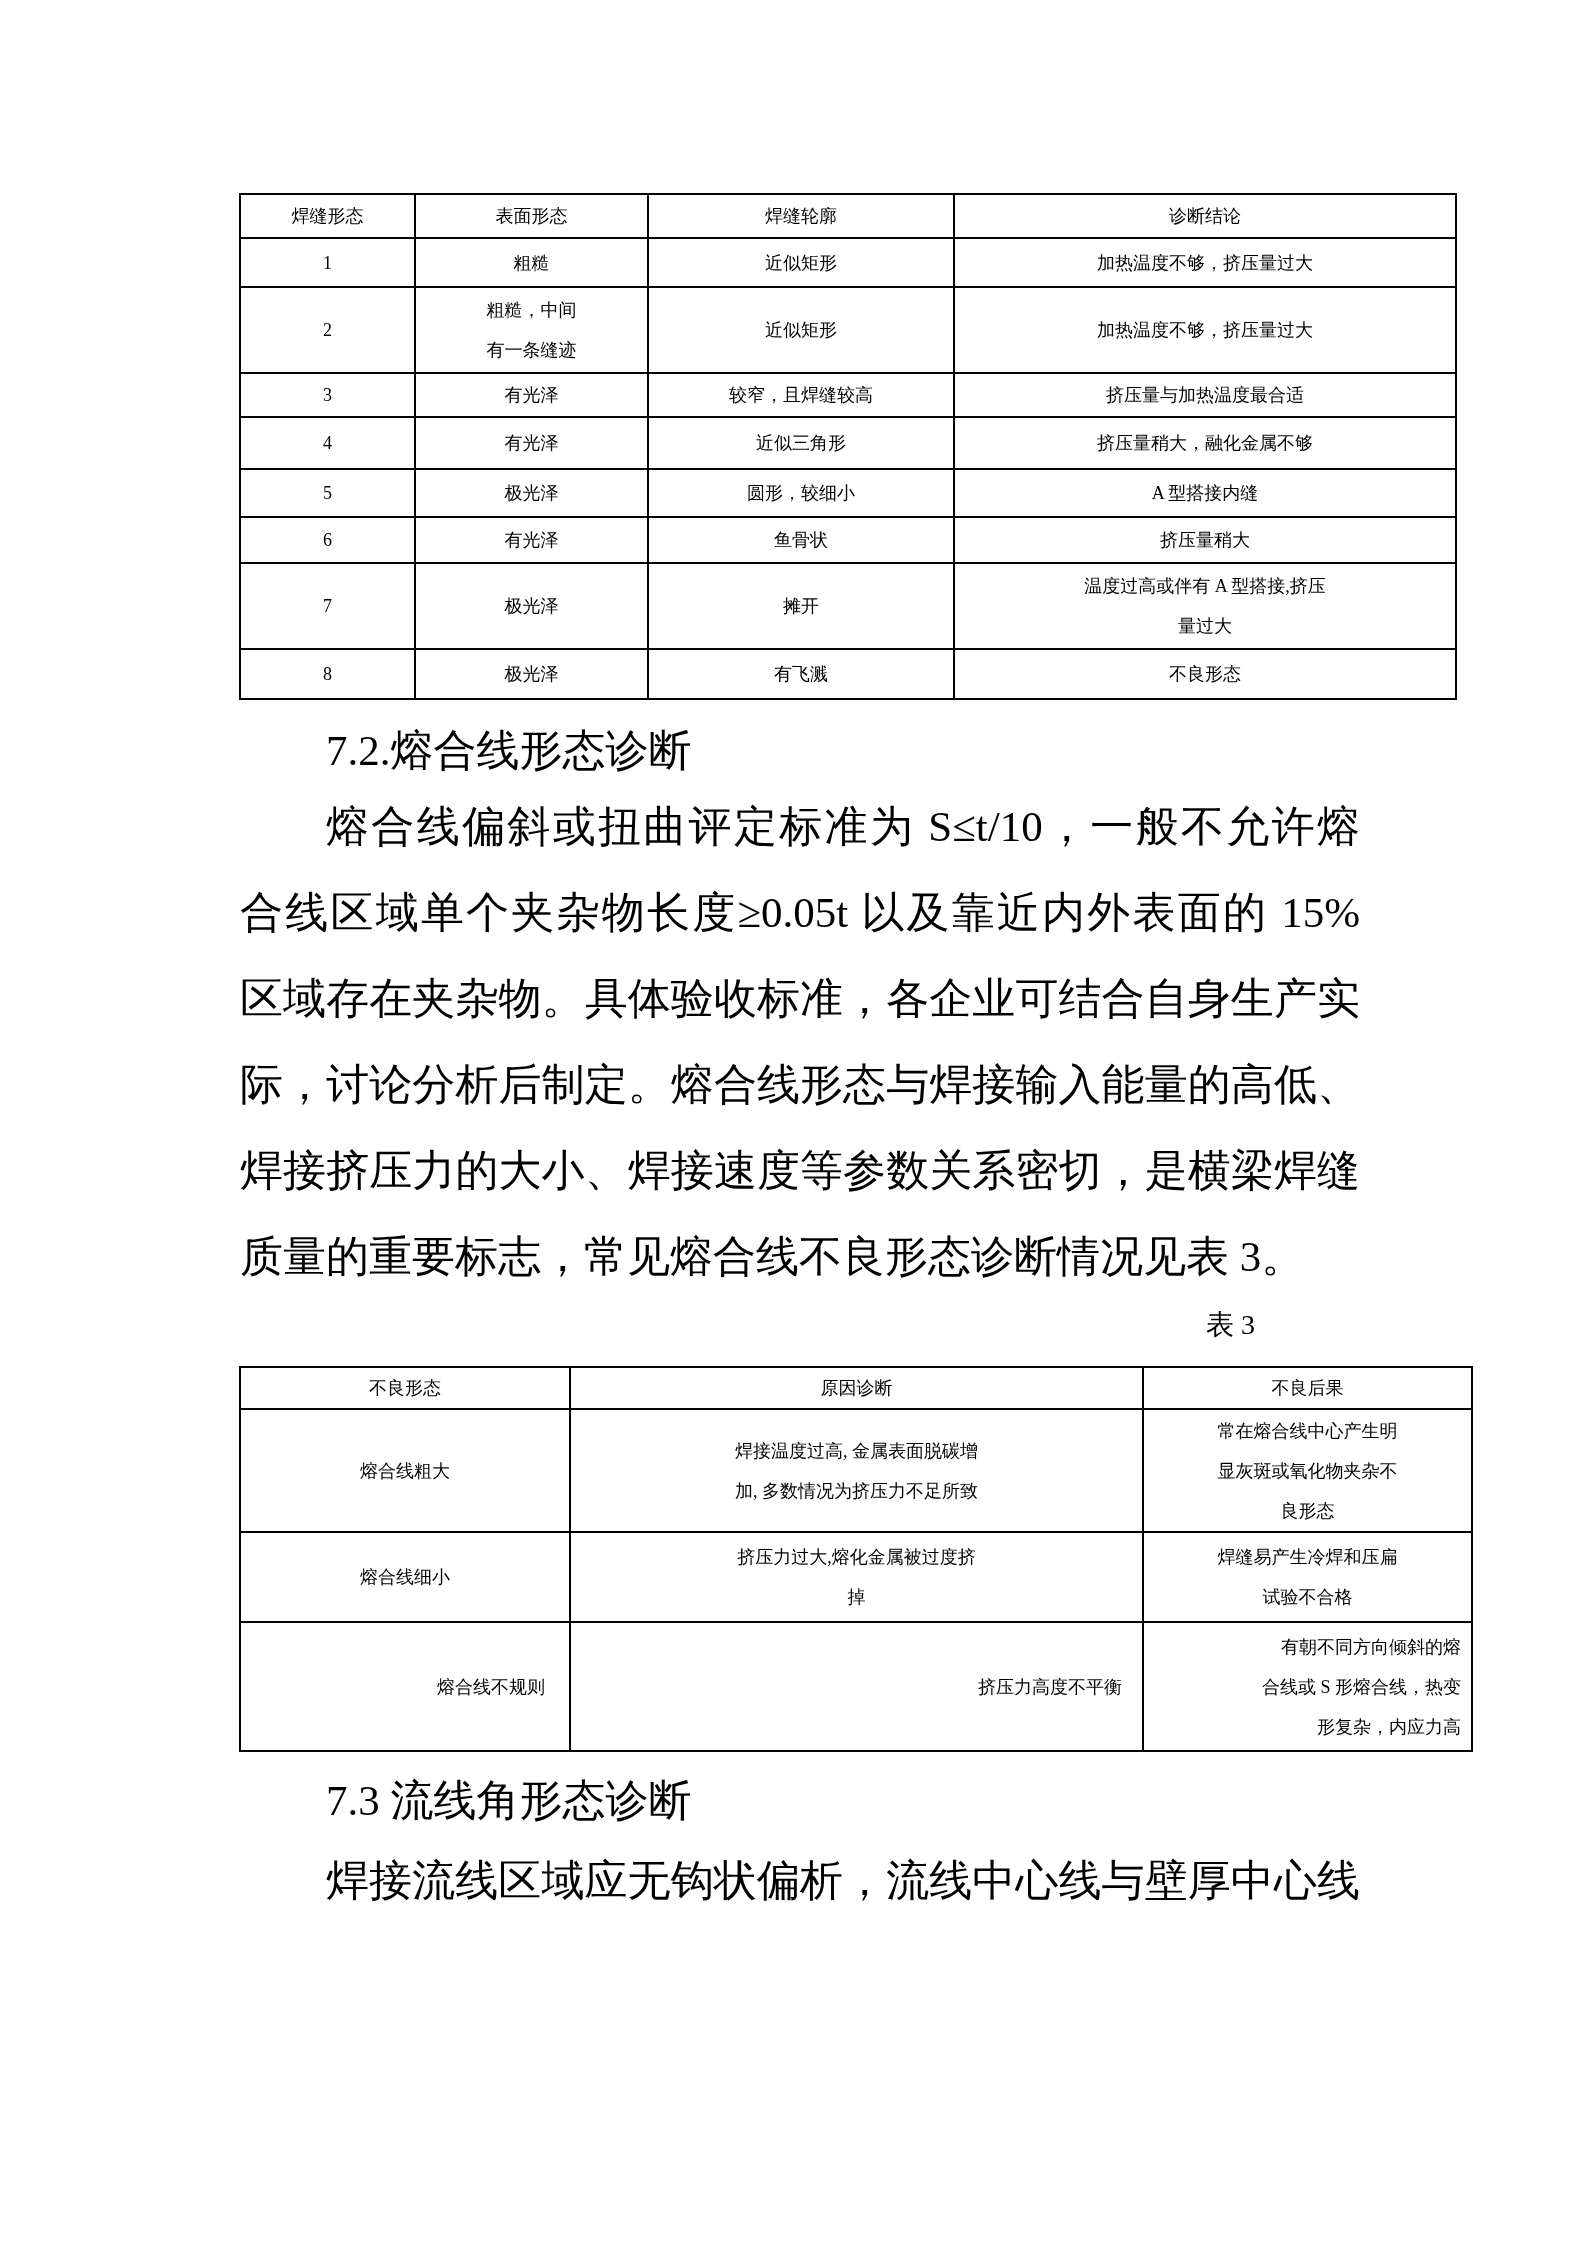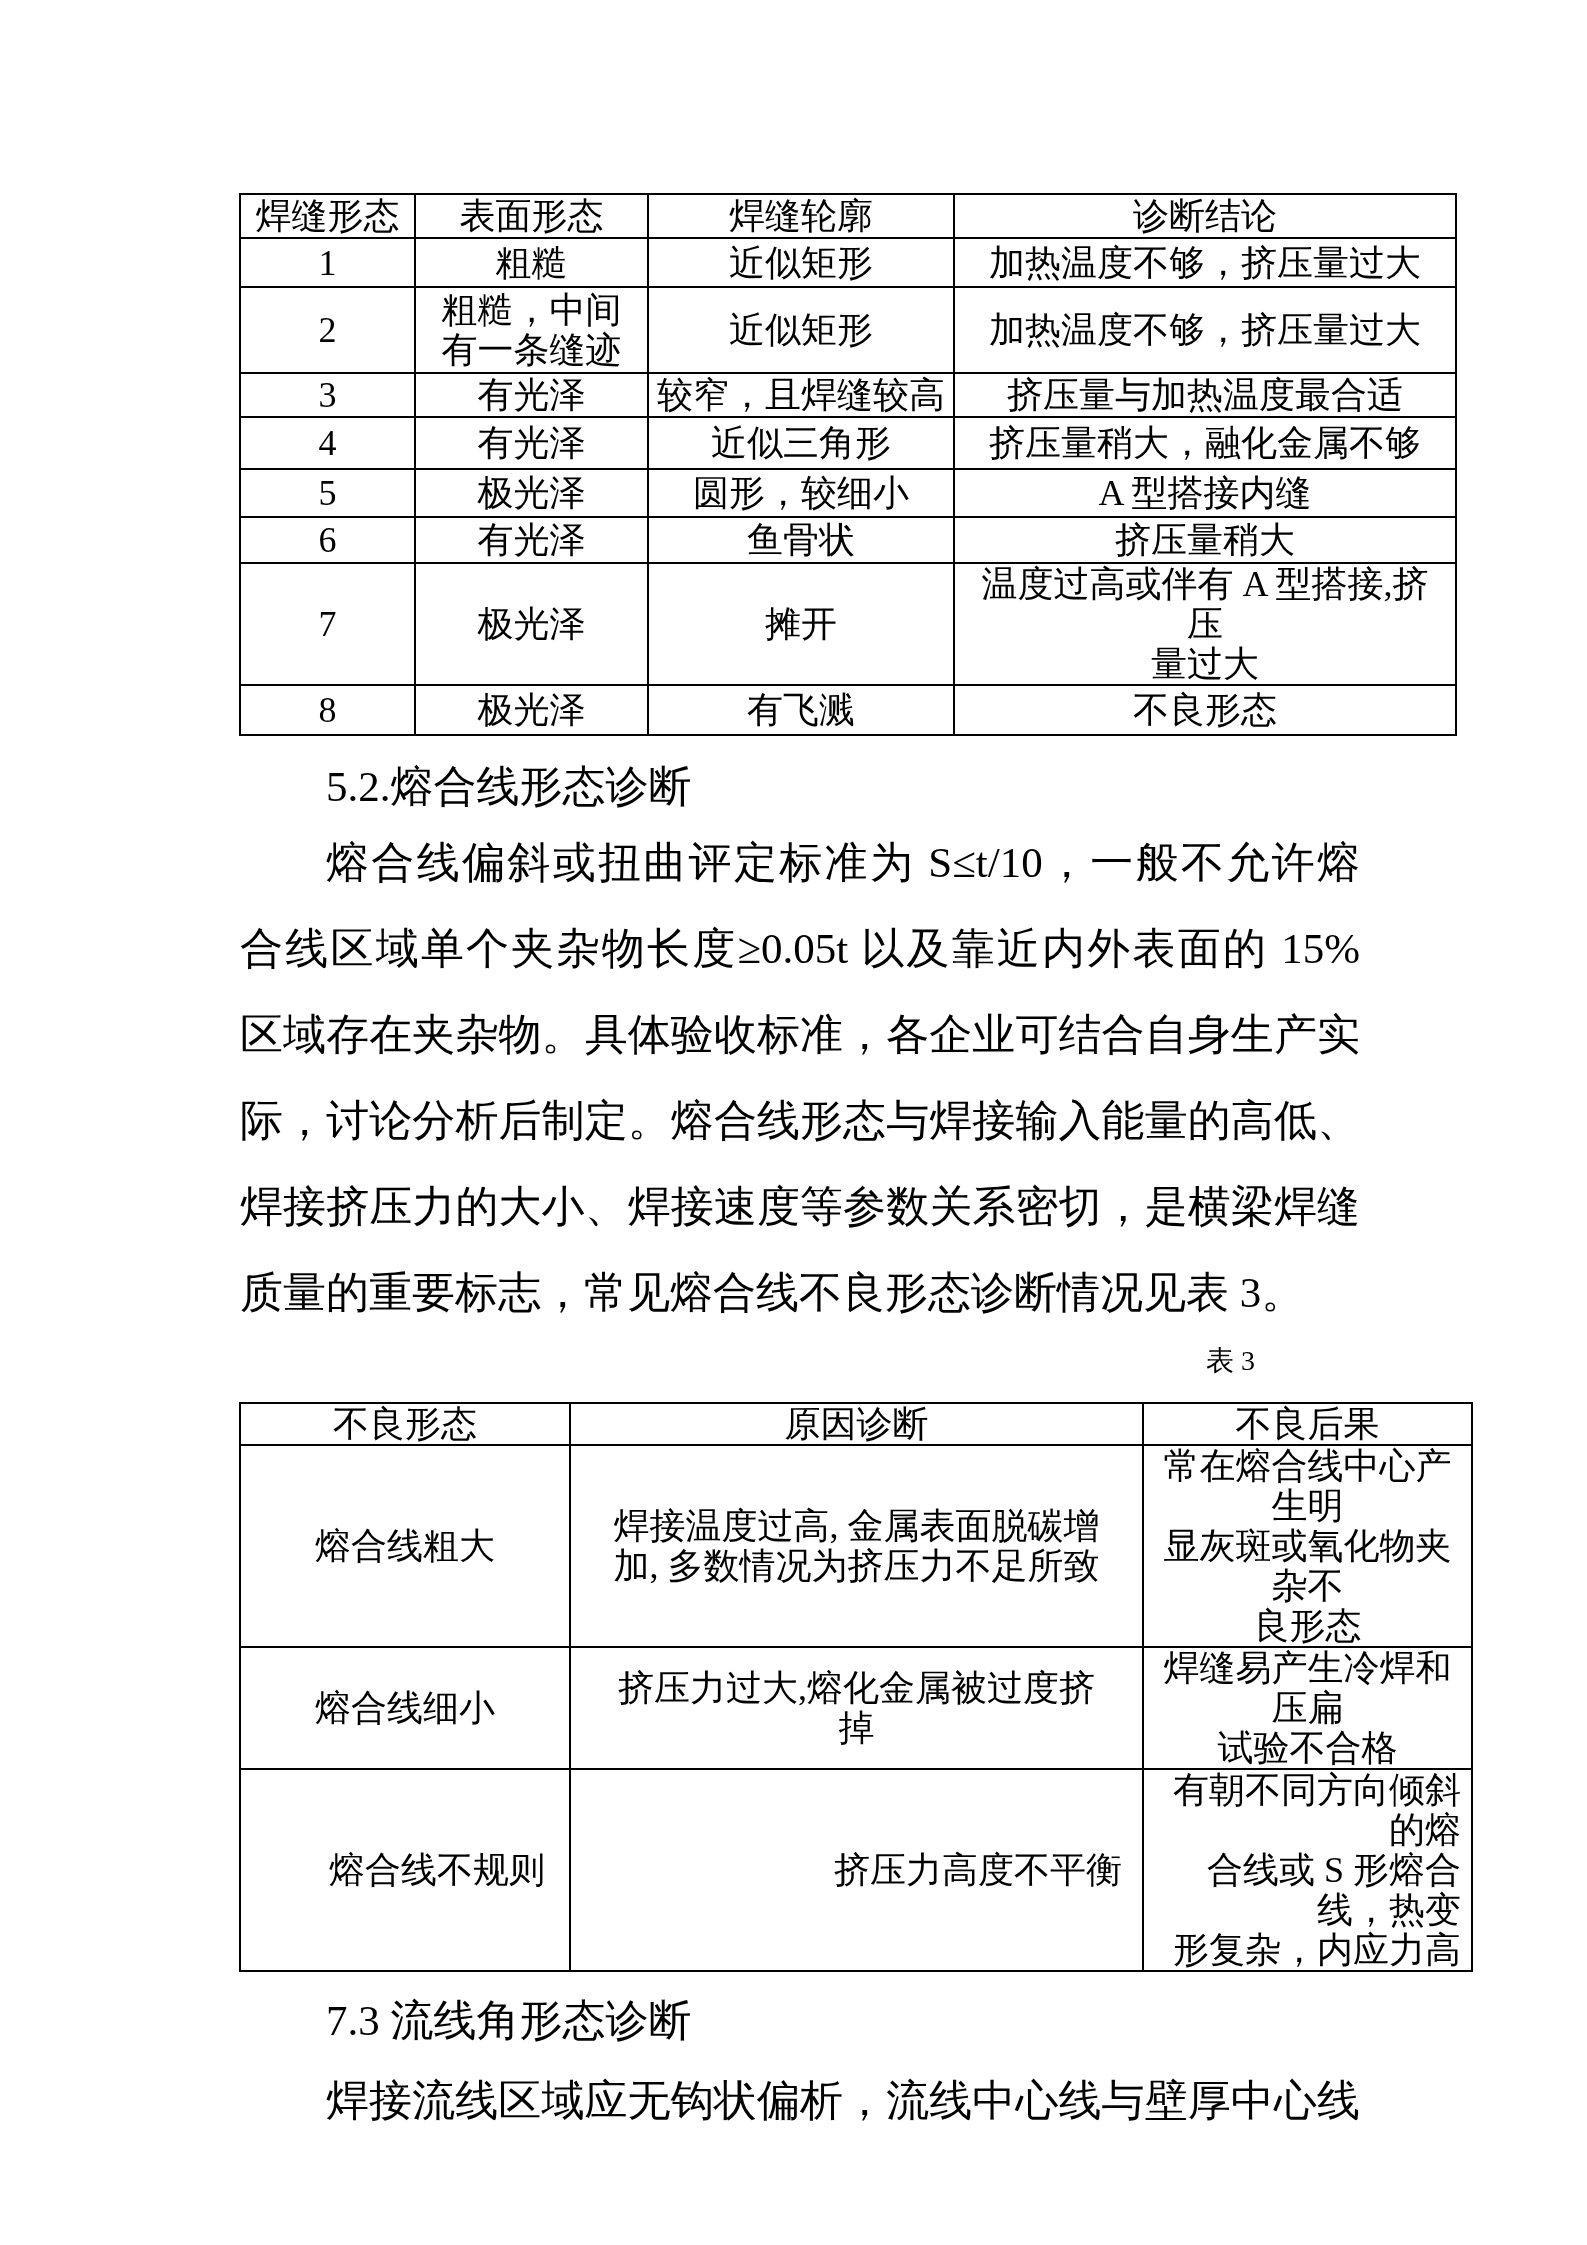--- a/index.html
+++ b/index.html
@@ -9,21 +9,21 @@
     background:#ffffff;
     color:#000;
     font-family:"Liberation Serif","DejaVu Serif",serif;
     overflow:hidden;
   }
   table{border-collapse:collapse;table-layout:fixed;}
   td{
     border:2px solid #000;
     text-align:center;
     vertical-align:middle;
-    font-size:36px;
+    font-size:18px;
     line-height:40px;
     white-space:pre-line;
     overflow:hidden;
   }
   
   .t1{margin:193px 0 0 239px;width:1118px;}
   .t1 .c1{width:171px;}
   .t1 .c2{width:195px;padding:0 18px;}
   .t1 .c3{width:288px;padding:0 8px;}
   .t1 .c4{width:464px;padding:0 18px;}
@@ -139,21 +139,21 @@
     </tr>
     <tr class="r8">
       <td class="c1">8</td>
       <td class="c2">极光泽</td>
       <td class="c3">有飞溅</td>
       <td class="c4">不良形态</td>
     </tr>
   </tbody>
     </table>
 
-  <div class="h-sec h72">5.2.熔合线形态诊断</div>
+  <div class="h-sec h72">7.2.熔合线形态诊断</div>
 
   <div class="para para1">
     <div class="pline just indent">熔合线偏斜或扭曲评定标准为 S≤t/10，一般不允许熔</div>
     <div class="pline just">合线区域单个夹杂物长度≥0.05t 以及靠近内外表面的 15%</div>
     <div class="pline just">区域存在夹杂物。具体验收标准，各企业可结合自身生产实</div>
     <div class="pline just">际，讨论分析后制定。熔合线形态与焊接输入能量的高低、</div>
     <div class="pline just">焊接挤压力的大小、焊接速度等参数关系密切，是横梁焊缝</div>
     <div class="pline">质量的重要标志，常见熔合线不良形态诊断情况见表 3。</div>
   </div>
 

